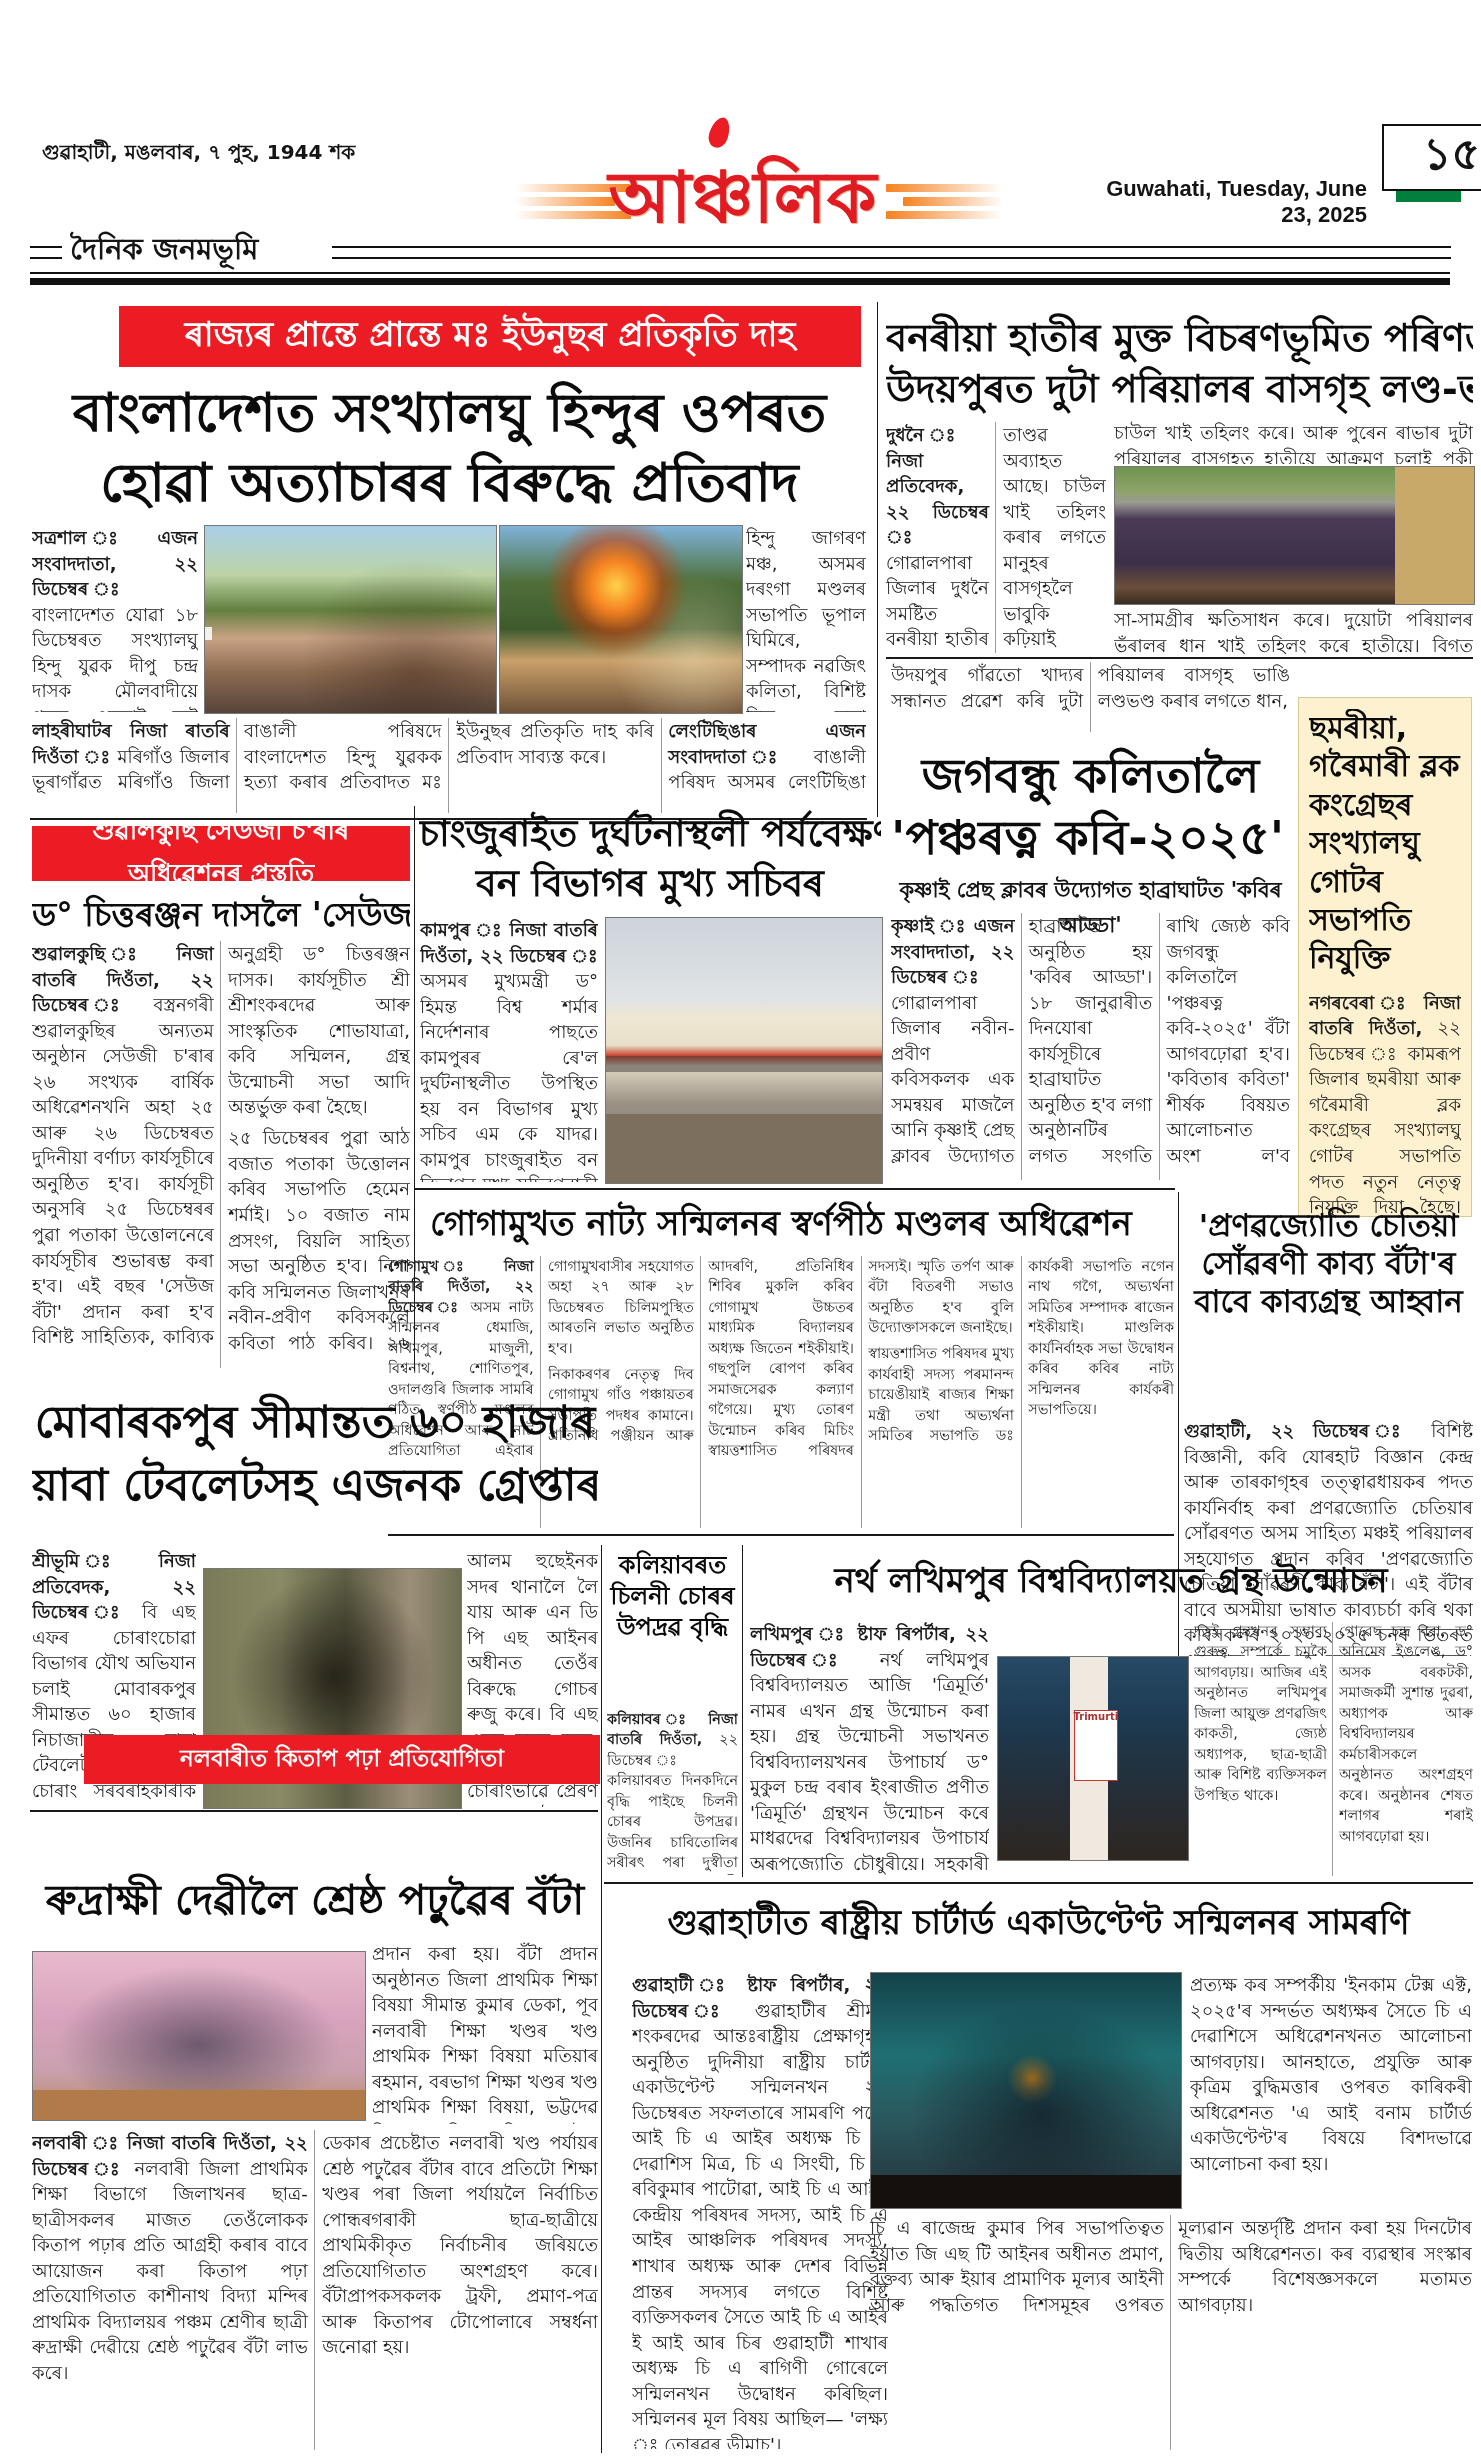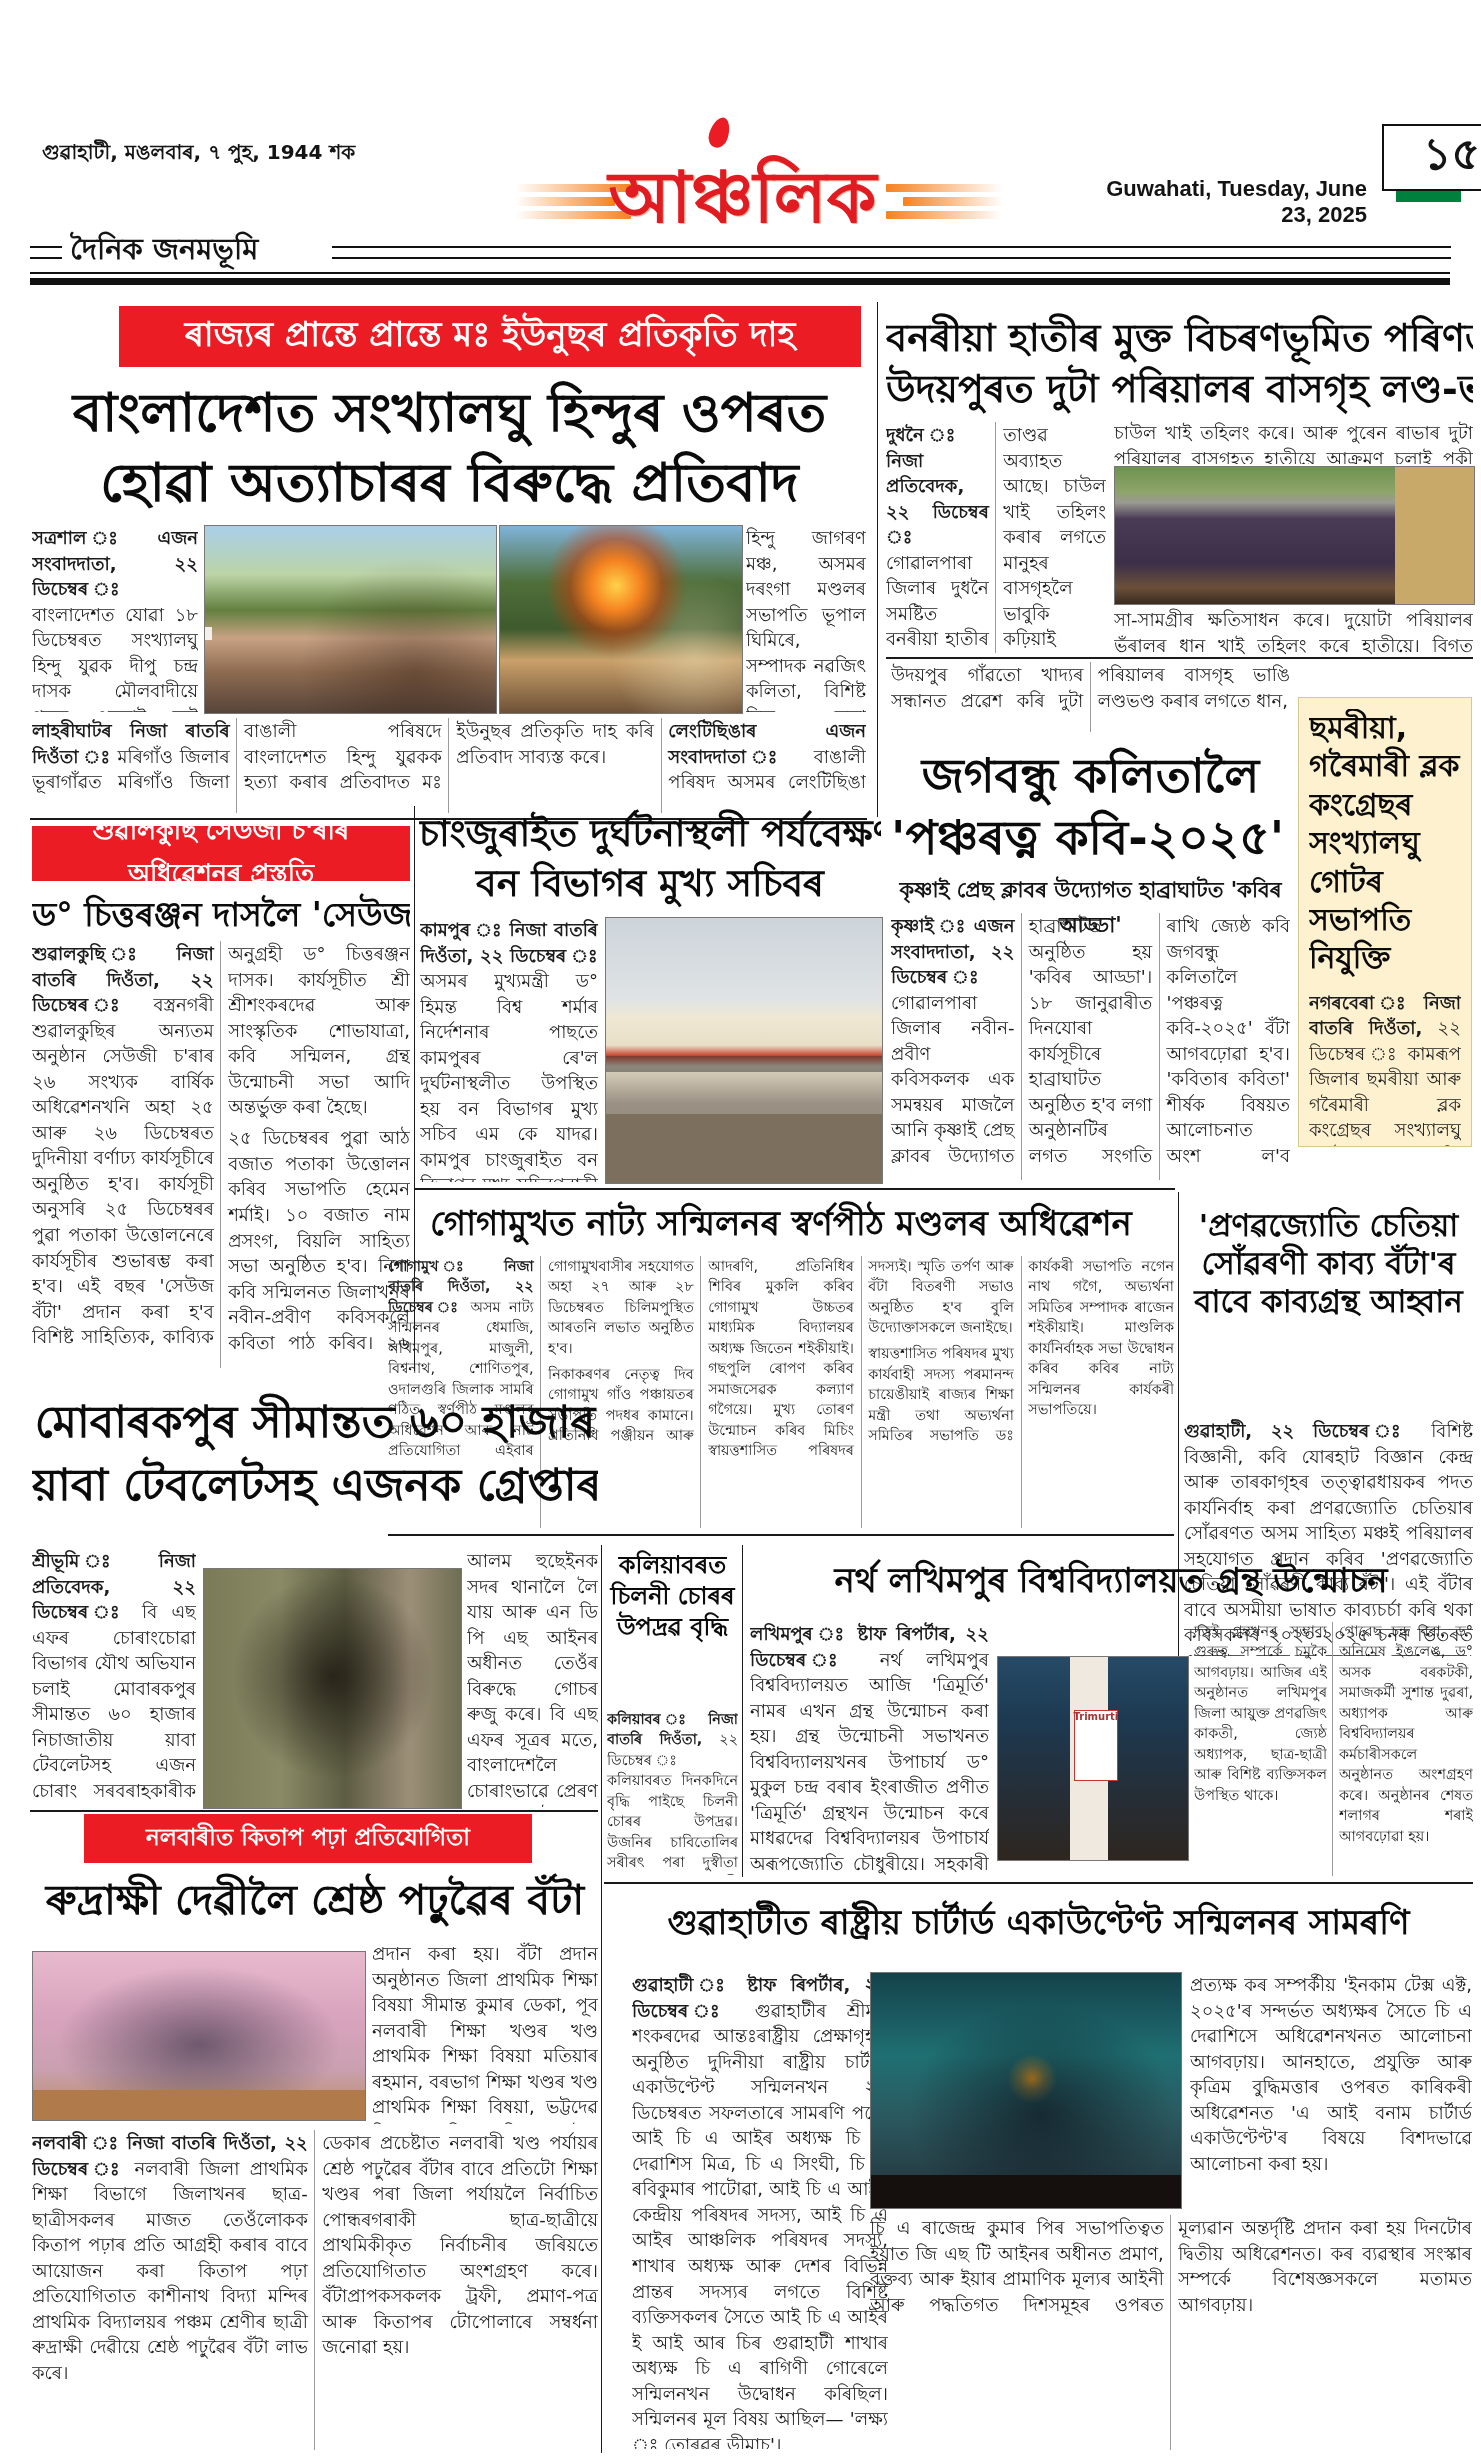--- a/index.html
+++ b/index.html
@@ -129,21 +129,21 @@
 
   </div>
 
   <div class="abs hl" style="left:891px;top:740px;width:399px;font-size:47px;">জগবন্ধু কলিতালৈ</div>
   <div class="abs hl" style="left:891px;top:802px;width:399px;font-size:47px;">'পঞ্চৰত্ন কবি-২০২৫' বঁটা</div>
   <div class="abs subhead" style="left:891px;top:874px;width:399px;font-size:21px;">কৃষ্ণাই প্ৰেছ ক্লাবৰ উদ্যোগত হাব্ৰাঘাটত 'কবিৰ আড্ডা'</div>
   <div class="abs body-txt cols3" style="left:891px;top:913px;width:399px;height:267px;">
     <p><span class="b">কৃষ্ণাই ঃ এজন সংবাদদাতা, ২২ ডিচেম্বৰ ঃ</span> <span>গোৱালপাৰা জিলাৰ নবীন-প্ৰবীণ কবিসকলক এক সমন্বয়ৰ মাজলৈ আনি কৃষ্ণাই প্ৰেছ ক্লাবৰ উদ্যোগত হাব্ৰাঘাটত অনুষ্ঠিত হয় 'কবিৰ আড্ডা'। ১৮ জানুৱাৰীত দিনযোৰা কাৰ্যসূচীৰে হাব্ৰাঘাটত অনুষ্ঠিত হ'ব লগা অনুষ্ঠানটিৰ লগত সংগতি ৰাখি জ্যেষ্ঠ কবি জগবন্ধু কলিতালৈ 'পঞ্চৰত্ন কবি-২০২৫' বঁটা আগবঢ়োৱা হ'ব। 'কবিতাৰ কবিতা' শীৰ্ষক বিষয়ত আলোচনাত অংশ ল'ব কেইবাগৰাকীও বিশিষ্ট কবি-সাহিত্যিকে। অনুষ্ঠানটিত গোৱালপাৰা জিলাৰ লগতে নামনি অসমৰ কবিসকলক অংশগ্ৰহণৰ বাবে উদ্যোক্তাসকলে আহ্বান জনাইছে। অনুষ্ঠানৰ শেষত 'পঞ্চৰত্ন কবি-২০২৫' বঁটা প্ৰদান কৰা হ'ব বুলি জানিব পৰা গৈছে।</span></p>
   </div>
 
-  <div class="abs ybox" style="left:1298px;top:697px;width:174px;height:450px;">
+  <div class="abs ybox" style="left:1298px;top:697px;width:174px;height:520px;">
     <div class="hlwrap" style="font-size:30px;line-height:1.28;text-align:left;">ছমৰীয়া, গৰৈমাৰী ব্লক কংগ্ৰেছৰ সংখ্যালঘু গোটৰ সভাপতি নিযুক্তি</div>
     <div class="body-txt" style="margin-top:12px;">
       <p><span class="b">নগৰবেৰা ঃ নিজা বাতৰি দিওঁতা,</span> <span>২২ ডিচেম্বৰ ঃ কামৰূপ জিলাৰ ছমৰীয়া আৰু গৰৈমাৰী ব্লক কংগ্ৰেছৰ সংখ্যালঘু গোটৰ সভাপতি পদত নতুন নেতৃত্ব নিযুক্তি দিয়া হৈছে। ব্লক কংগ্ৰেছৰ সভাপতি হিচাপে নিযুক্তি প্ৰদান কৰা দুয়োগৰাকী নেতাই সংখ্যালঘু ৰাইজৰ সমস্যা সমাধানৰ বাবে কাম কৰি যাব বুলি প্ৰকাশ কৰে। জিলা কংগ্ৰেছৰ সভাপতিয়ে দুয়োগৰাকীক দায়িত্ব অৰ্পণ কৰি ব্লক কংগ্ৰেছক সংগঠিত কৰাৰ নিৰ্দেশনা দিয়ে। দলীয় কৰ্মীসকলে নতুন সভাপতিদ্বয়ক অভিনন্দন জ্ঞাপন কৰাৰ লগতে সংগঠনটো শক্তিশালী কৰাৰ প্ৰতিশ্ৰুতি দিয়ে। উল্লেখ্য যে আগন্তুক পঞ্চায়ত নিৰ্বাচনক লক্ষ্য কৰি দলটোৱে তৃণমূল পৰ্যায়ত সাংগঠনিক তৎপৰতা বৃদ্ধি কৰিছে। হিচাপে নিযুক্তি দিছে।</span></p>
     </div>
   </div>
 
   <div class="abs kicker" style="left:32px;top:826px;width:378px;height:55px;font-size:25.5px;">শুৱালকুছি সেউজী চ'ৰাৰ অধিৱেশনৰ প্ৰস্তুতি</div>
   <div class="abs hl" style="left:32px;top:889px;width:378px;font-size:33px;">ড° চিত্তৰঞ্জন দাসলৈ 'সেউজ বঁটা'</div>
   <div class="abs body-txt cols2" style="left:32px;top:941px;width:378px;height:427px;">
     <p><span class="b">শুৱালকুছি ঃ নিজা বাতৰি দিওঁতা, ২২ ডিচেম্বৰ ঃ</span> <span>বস্ত্ৰনগৰী শুৱালকুছিৰ অন্যতম অনুষ্ঠান সেউজী চ'ৰাৰ ২৬ সংখ্যক বাৰ্ষিক অধিৱেশনখনি অহা ২৫ আৰু ২৬ ডিচেম্বৰত দুদিনীয়া বৰ্ণাঢ্য কাৰ্যসূচীৰে অনুষ্ঠিত হ'ব। কাৰ্যসূচী অনুসৰি ২৫ ডিচেম্বৰৰ পুৱা পতাকা উত্তোলনেৰে কাৰ্যসূচীৰ শুভাৰম্ভ কৰা হ'ব। এই বছৰ 'সেউজ বঁটা' প্ৰদান কৰা হ'ব বিশিষ্ট সাহিত্যিক, কাব্যিক অনুগ্ৰহী ড° চিত্তৰঞ্জন দাসক। কাৰ্যসূচীত শ্ৰী শ্ৰীশংকৰদেৱ আৰু সাংস্কৃতিক শোভাযাত্ৰা, কবি সন্মিলন, গ্ৰন্থ উন্মোচনী সভা আদি অন্তৰ্ভুক্ত কৰা হৈছে।</span></p>
@@ -202,21 +202,21 @@
   <div class="abs body-txt" style="left:997px;top:1862px;width:190px;height:15.5px;font-size:14px;"></div>
   <div class="abs body-txt" style="left:1194px;top:1621px;width:133px;height:255px;font-size:14.4px;">
     <p><span>দত্তই গ্ৰন্থখনৰ সম্ভাব্য গুৰুত্ব সম্পৰ্কে চমুকৈ আগবঢ়ায়। আজিৰ এই অনুষ্ঠানত লখিমপুৰ জিলা আয়ুক্ত প্ৰণৱজিৎ কাকতী, জ্যেষ্ঠ অধ্যাপক, ছাত্ৰ-ছাত্ৰী আৰু বিশিষ্ট ব্যক্তিসকল উপস্থিত থাকে।</span></p>
   </div>
   <div class="vrule" style="left:1332px;top:1622px;height:254px;background:#999;width:0.6px;"></div>
   <div class="abs body-txt" style="left:1339px;top:1621px;width:134px;height:255px;font-size:14.4px;">
     <p><span>গোৱেছ চন্দ্ৰ বৰা, ড° অনিমেষ ইঙলেঙ, ড° অসক বৰকটকী, সমাজকৰ্মী সুশান্ত দুৱৰা, অধ্যাপক আৰু বিশ্ববিদ্যালয়ৰ কৰ্মচাৰীসকলে অনুষ্ঠানত অংশগ্ৰহণ কৰে। অনুষ্ঠানৰ শেষত শলাগৰ শৰাই আগবঢ়োৱা হয়।</span></p>
   </div>
   <div class="hrule" style="left:604px;top:1882px;width:869px;"></div>
 
-  <div class="abs kicker" style="left:84px;top:1814px;width:448px;height:49px;font-size:23px;">নলবাৰীত কিতাপ পঢ়া প্ৰতিযোগিতা</div>
+  <div class="abs kicker" style="left:84px;top:1735px;width:516px;height:49px;font-size:23px;">নলবাৰীত কিতাপ পঢ়া প্ৰতিযোগিতা</div>
   <div class="abs hl" style="left:32px;top:1868px;width:566px;font-size:41px;">ৰুদ্ৰাক্ষী দেৱীলৈ শ্ৰেষ্ঠ পঢ়ুৱৈৰ বঁটা</div>
   <div class="ph ph-award" style="left:32px;top:1951px;width:332px;height:168px;"></div>
   <div class="abs body-txt" style="left:372px;top:1941px;width:226px;height:183px;">
     <p><span>প্ৰদান কৰা হয়। বঁটা প্ৰদান অনুষ্ঠানত জিলা প্ৰাথমিক শিক্ষা বিষয়া সীমান্ত কুমাৰ ডেকা, পূব নলবাৰী শিক্ষা খণ্ডৰ খণ্ড প্ৰাথমিক শিক্ষা বিষয়া মতিয়াৰ ৰহমান, বৰভাগ শিক্ষা খণ্ডৰ খণ্ড প্ৰাথমিক শিক্ষা বিষয়া, ভট্টদেৱ বিদ্যালয়ৰ শিক্ষক, নিজৰা ৰাইজ আৰু অভিভাৱক কলিতা আদি উপস্থিত থাকে। উদ্বোধনী ভাষণত প্ৰাথমিক শিক্ষাৰ গুৰুত্বৰ ওপৰত আলোকপাত কৰা হয়।</span></p>
   </div>
   <div class="abs body-txt cols2" style="left:32px;top:2130px;width:566px;height:320px;">
     <p><span class="b">নলবাৰী ঃ নিজা বাতৰি দিওঁতা, ২২ ডিচেম্বৰ ঃ</span> <span>নলবাৰী জিলা প্ৰাথমিক শিক্ষা বিভাগে জিলাখনৰ ছাত্ৰ-ছাত্ৰীসকলৰ মাজত তেওঁলোকক কিতাপ পঢ়াৰ প্ৰতি আগ্ৰহী কৰাৰ বাবে আয়োজন কৰা কিতাপ পঢ়া প্ৰতিযোগিতাত কাশীনাথ বিদ্যা মন্দিৰ প্ৰাথমিক বিদ্যালয়ৰ পঞ্চম শ্ৰেণীৰ ছাত্ৰী ৰুদ্ৰাক্ষী দেৱীয়ে শ্ৰেষ্ঠ পঢ়ুৱৈৰ বঁটা লাভ কৰে।</span></p>
     <p><span>ডেকাৰ প্ৰচেষ্টাত নলবাৰী খণ্ড পৰ্যায়ৰ শ্ৰেষ্ঠ পঢ়ুৱৈৰ বঁটাৰ বাবে প্ৰতিটো শিক্ষা খণ্ডৰ পৰা জিলা পৰ্যায়লৈ নিৰ্বাচিত পোন্ধৰগৰাকী ছাত্ৰ-ছাত্ৰীয়ে প্ৰাথমিকীকৃত নিৰ্বাচনীৰ জৰিয়তে প্ৰতিযোগিতাত অংশগ্ৰহণ কৰে। বঁটাপ্ৰাপকসকলক ট্ৰফী, প্ৰমাণ-পত্ৰ আৰু কিতাপৰ টোপোলাৰে সম্বৰ্ধনা জনোৱা হয়।</span></p>
   </div>
 

